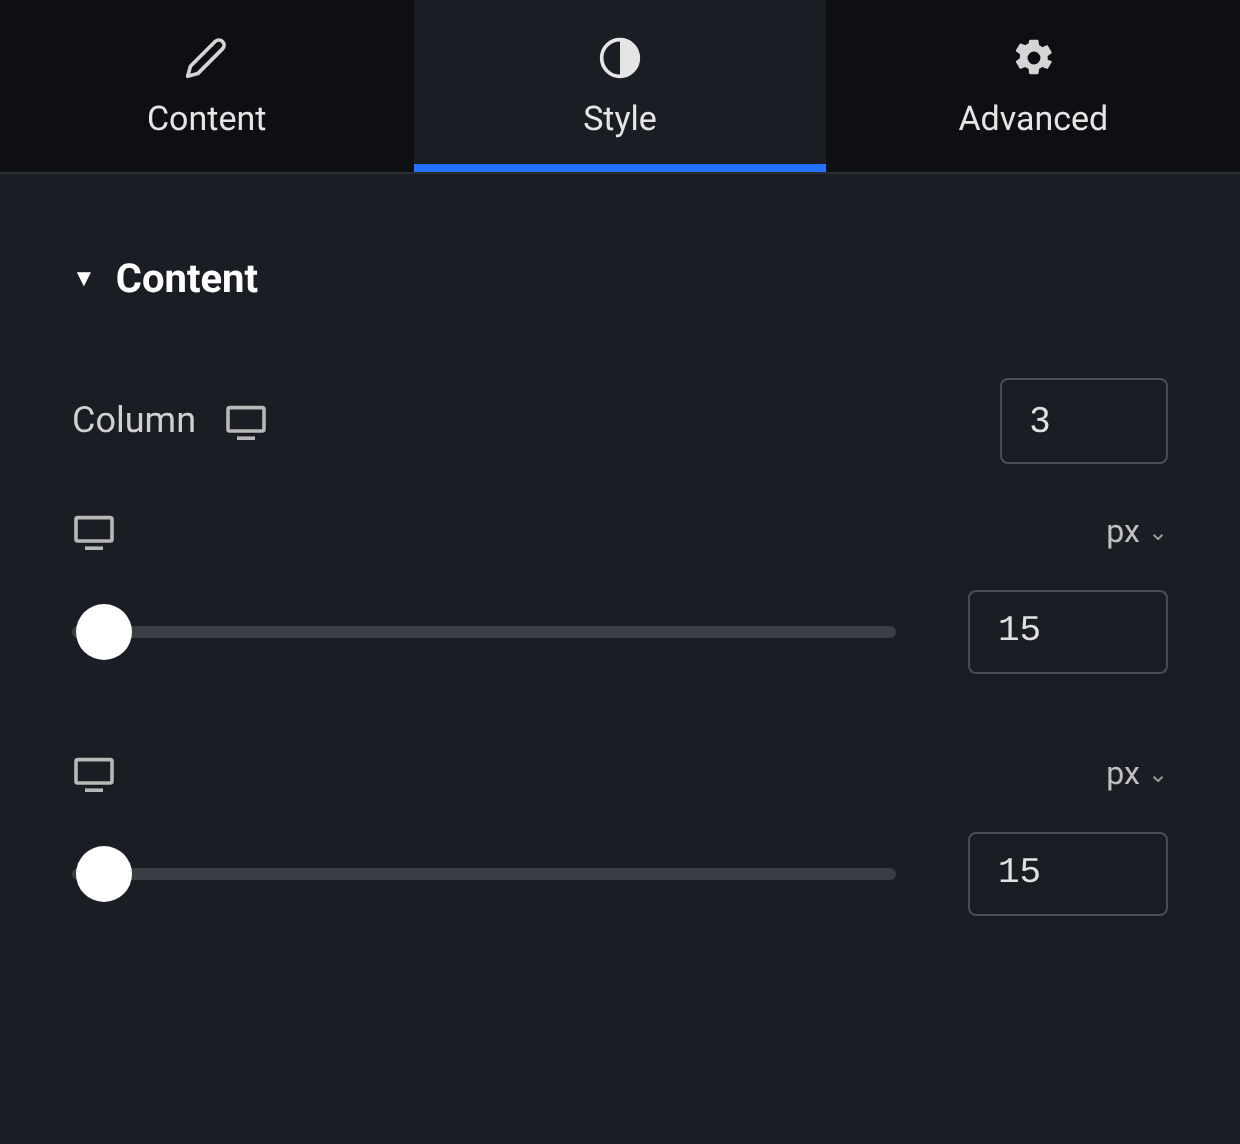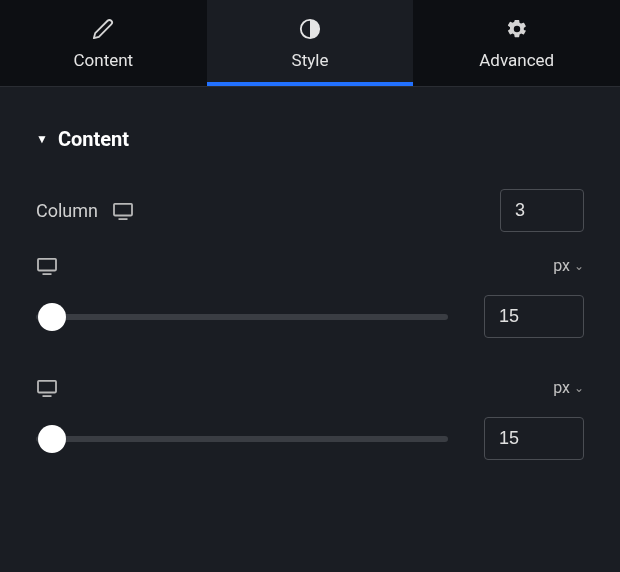--- a/index.html
+++ b/index.html
@@ -108,20 +108,21 @@
       border: 1px solid #4a4d53;
       border-radius: 4px;
       color: #e0e0e0;
       font-size: 18px;
       padding: 10px 14px;
       width: 84px;
       outline: none;
     }
     .input-wide {
       width: 100px;
+      font-family: Liberation Mono, monospace;
     }
     .slider-row {
       display: flex;
       align-items: center;
       gap: 36px;
       margin-bottom: 40px;
     }
     .slider-track {
       flex: 1;
       height: 6px;

